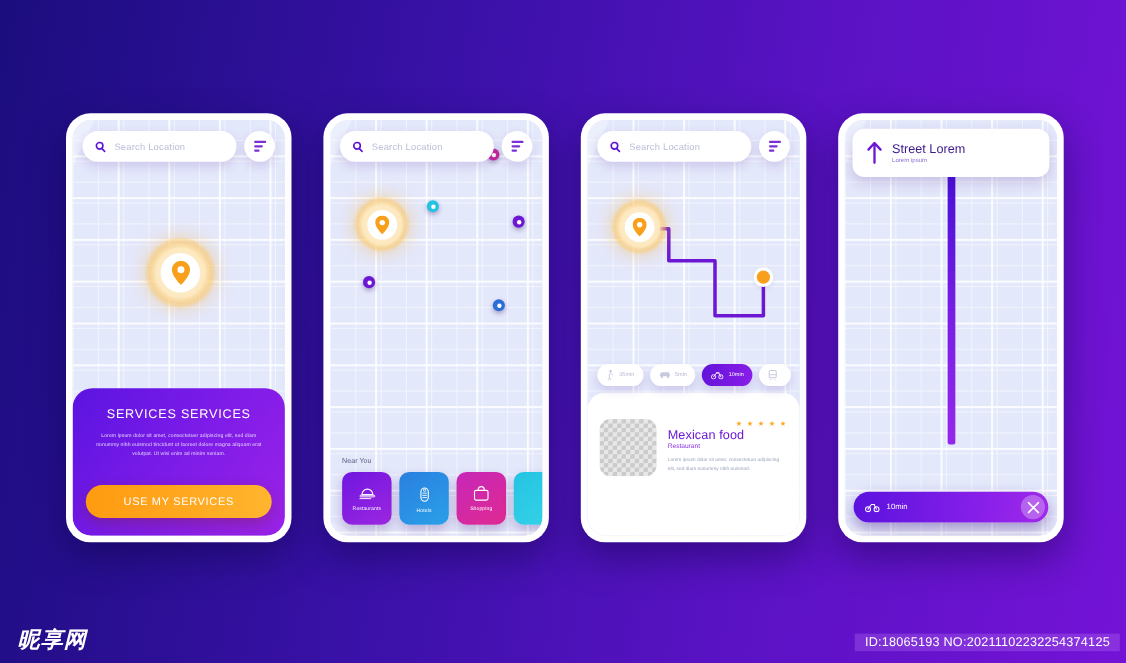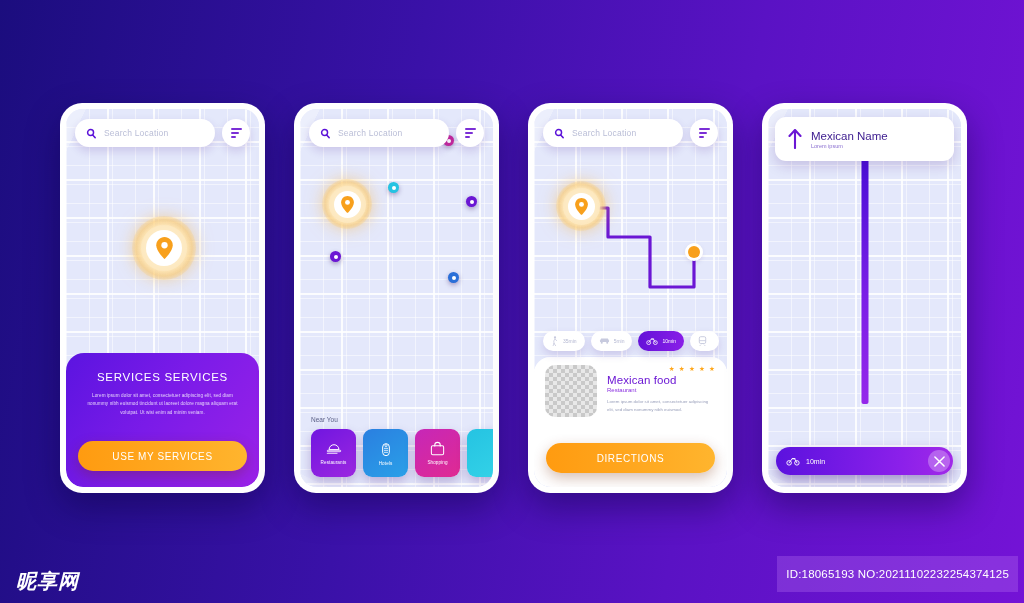--- a/index.html
+++ b/index.html
@@ -145,21 +145,21 @@
     display:flex; align-items:center; gap:4px; padding:0 8px;
     box-shadow:0 4px 9px rgba(70,20,140,.15); flex:0 0 auto;
   }
   .mode span{ font-size:5px; color:#b4b8d2; }
   .mode.active{ background:linear-gradient(100deg,#6312d8,#8a1ee8); }
   .mode.active span{ color:#fff; }
 
   .placecard{
     position:absolute; left:0; right:0; bottom:0; height:130px;
     background:#fff; border-radius:16px 16px 17px 17px;
-    padding:8px 11px 0;
+    padding:24px 11px 0;
   }
   .pc-top{ display:flex; gap:10px; }
   .thumb{
     width:52px;height:52px;border-radius:10px;flex:0 0 auto;
     background-image:
       linear-gradient(45deg,#c9c9c9 25%,transparent 25%,transparent 75%,#c9c9c9 75%),
       linear-gradient(45deg,#c9c9c9 25%,transparent 25%,transparent 75%,#c9c9c9 75%);
     background-size:8px 8px; background-position:0 0,4px 4px;
     background-color:#e8e8e8;
   }
@@ -209,21 +209,21 @@
   }
   .wm-cn{
     font-family:"DejaVu Sans", sans-serif;
     font-size:20px; font-weight:bold; color:#fff;
     font-style:italic; letter-spacing:1px;
   }
   .wm-url{ font-size:18px; color:#fff; font-style:italic; font-weight:bold; letter-spacing:.5px; }
   .idbadge{
     position:absolute; right:6px; bottom:11px;
     background: rgba(190,120,245,.30);
-    color:#fff; font-size:11.5px; padding:12px 9px; letter-spacing:.2px;
+    color:#fff; font-size:11.5px; padding:2px 9px; letter-spacing:.2px;
   }
 </style>
 </head>
 <body>
 
 <div class="stage">
 
   <div class="phone" id="phone1">
     <div class="phone-inner">
       <div class="map"></div>
@@ -407,41 +407,40 @@
       <div class="placecard">
         <div class="pc-top">
           <div class="thumb"></div>
           <div style="flex:1; min-width:0;">
             <div class="stars">★ ★ ★ ★ ★</div>
             <div class="pc-title">Mexican food</div>
             <div class="pc-sub">Restaurant</div>
             <div class="pc-desc">Lorem ipsum dolor sit amet, consectetuer adipiscing elit, sed diam nonummy nibh euismod.</div>
           </div>
         </div>
-        <button class="bigbtn" style="bottom:14px;">DIRECTIONS</button>
       </div>
     </div>
   </div>
 
   <div class="phone" id="phone4">
     <div class="phone-inner">
       <div class="map"></div>
 
       <div class="routeline"></div>
 
       <svg class="navarrow" style="left:50%; top:280px; transform:translateX(-50%);" width="58" height="66" viewBox="0 0 58 66">
         <path d="M29 0 58 64 29 48 0 64z" fill="#f8a01c"></path>
       </svg>
 
       <div class="navhead">
         <svg width="14" height="20" viewBox="0 0 14 20">
           <path d="M7 1v18M7 1 1.5 7M7 1l5.5 6" stroke="#6b17d4" stroke-width="2.1" fill="none" stroke-linecap="round" stroke-linejoin="round"></path>
         </svg>
         <div>
-          <div class="t1">Mexican Name</div>
+          <div class="t1">Street Lorem</div>
           <div class="t2">Lorem ipsum</div>
         </div>
       </div>
 
       <div class="bottombar">
         <svg width="14" height="10" viewBox="0 0 18 12">
           <circle cx="4" cy="8.4" r="2.9" fill="none" stroke="#fff" stroke-width="1.2"></circle>
           <circle cx="14" cy="8.4" r="2.9" fill="none" stroke="#fff" stroke-width="1.2"></circle>
           <path d="M4 8.4 8 3h3l3 5.4M8 3h3.6" stroke="#fff" stroke-width="1.2" fill="none" stroke-linecap="round"></path>
         </svg>

